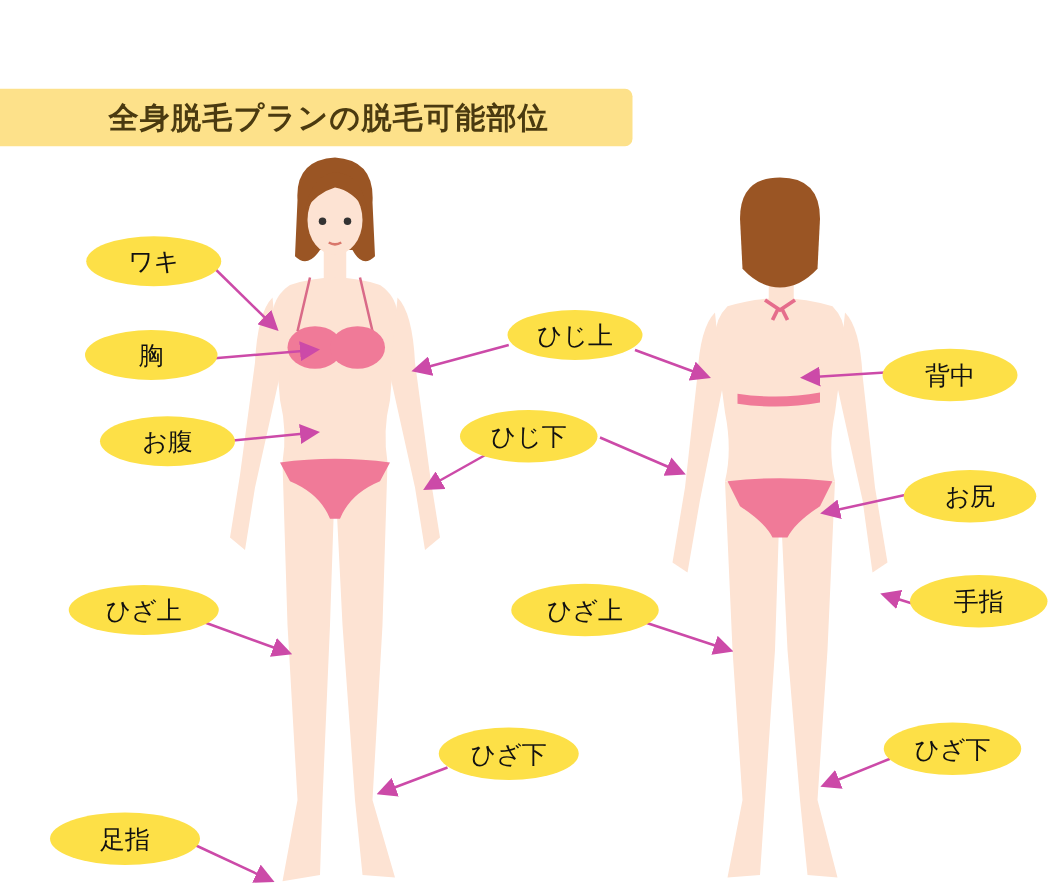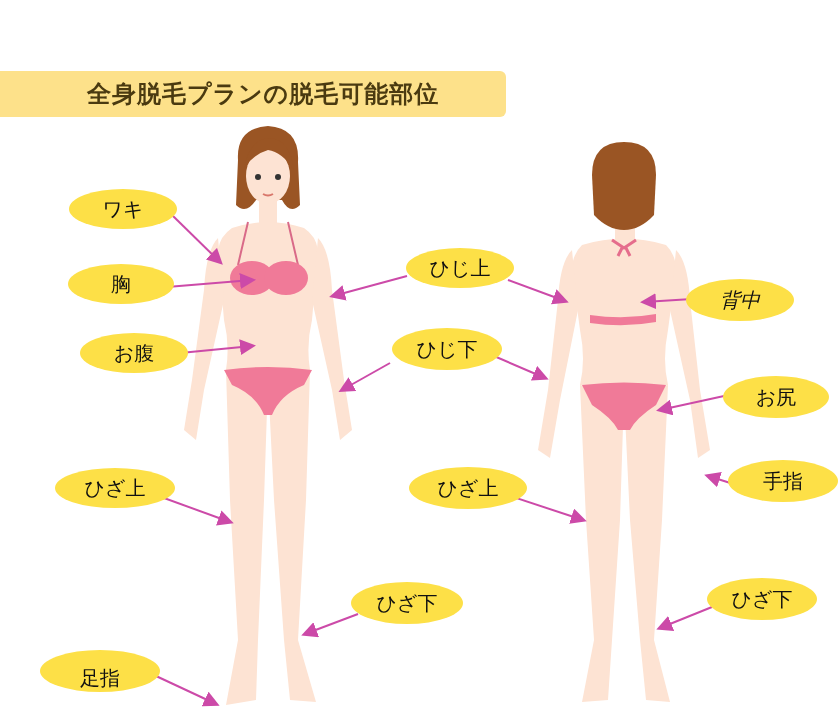--- a/index.html
+++ b/index.html
@@ -103,34 +103,34 @@
   </div>
 <div class="bubble" style="left:68px;top:264px;width:106px;height:40px;">
     <span>胸</span>
   </div>
 <div class="bubble" style="left:80px;top:333px;width:108px;height:40px;">
     <span>お腹</span>
   </div>
 <div class="bubble" style="left:55px;top:468px;width:120px;height:40px;">
     <span>ひざ上</span>
   </div>
-<div class="bubble" style="left:40px;top:650px;width:120px;height:42px;align-items:flex-end;">
+<div class="bubble" style="left:40px;top:650px;width:120px;height:42px;">
     <span>足指</span>
   </div>
 <div class="bubble" style="left:406px;top:248px;width:108px;height:40px;">
     <span>ひじ上</span>
   </div>
-<div class="bubble" style="left:392px;top:328px;width:110px;height:42px;">
+<div class="bubble" style="left:368px;top:328px;width:110px;height:42px;">
     <span>ひじ下</span>
   </div>
 <div class="bubble" style="left:351px;top:582px;width:112px;height:42px;">
     <span>ひざ下</span>
   </div>
 
-<div class="bubble" style="left:686px;top:279px;width:108px;height:42px;font-style:italic;">
+<div class="bubble" style="left:706px;top:279px;width:108px;height:42px;">
     <span>背中</span>
   </div>
 <div class="bubble" style="left:723px;top:376px;width:106px;height:42px;text-align:right;">
     <span>お尻</span>
   </div>
 <div class="bubble" style="left:728px;top:460px;width:110px;height:42px;">
     <span>手指</span>
   </div>
 <div class="bubble" style="left:409px;top:467px;width:118px;height:42px;">
     <span>ひざ上</span>

